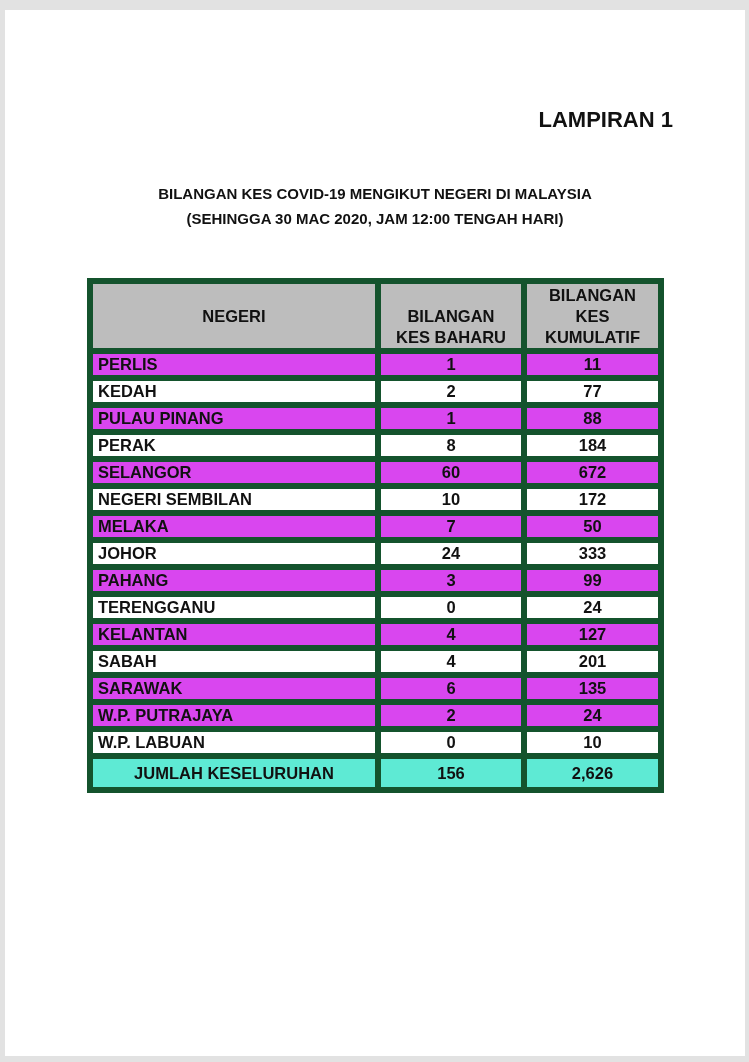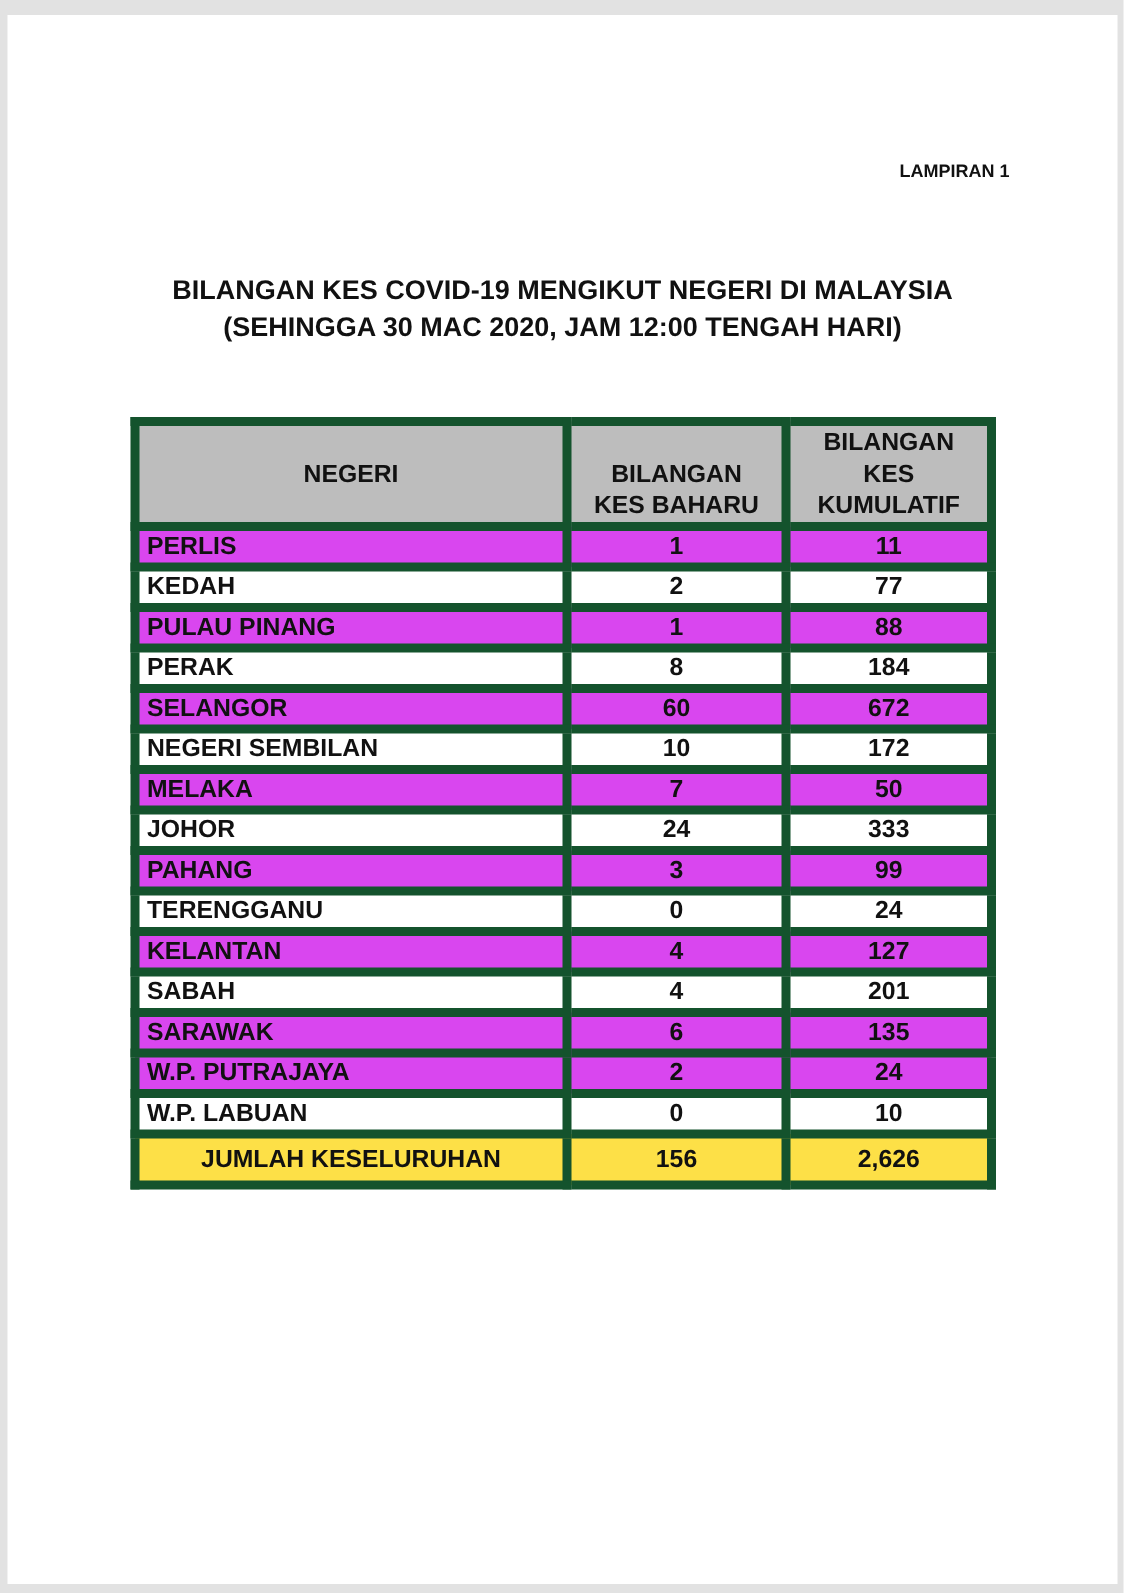--- a/index.html
+++ b/index.html
@@ -4,39 +4,39 @@
 <style>
   html, body { margin:0; padding:0; }
   body {
     width:749px; height:1062px; background:#e2e2e2; position:relative; overflow:hidden;
     font-family:"Liberation Sans", sans-serif;
   }
   .page {
     position:absolute; left:5px; top:10px; width:740px; height:1046px; background:#ffffff;
   }
   .lampiran {
-    position:absolute; right:72px; top:97px; font-weight:bold; font-size:12px; color:#111;
+    position:absolute; right:72px; top:97px; font-weight:bold; font-size:22px; color:#111;
   }
   .title {
     position:absolute; left:0; width:740px; top:171px; text-align:center;
-    font-weight:bold; font-size:18px; color:#111; line-height:25px;
+    font-weight:bold; font-size:15px; color:#111; line-height:25px;
   }
   table {
     position:absolute; left:82px; top:268px; border-collapse:collapse;
     font-weight:bold; font-size:16.5px; color:#111;
   }
   td, th { border:6px solid #14532d; padding:0; line-height:21px; }
   th { background:#bdbdbd; font-weight:bold; text-align:center; line-height:21px; }
   th.c1 { width:282px; height:64px; }
   th.c2 { width:140px; vertical-align:bottom; }
   th.c3 { width:131px; }
   td.n { padding-left:5px; text-align:left; }
   td.v { text-align:center; }
   tr.alt td { background:#d946ef; }
-  tr.total td { background:#fde047; height:28px; }
+  tr.total td { background:#5eead4; height:28px; }
   tr.total td.n { text-align:center; padding-left:0; }
 </style>
 </head>
 <body>
 
 <div class="page">
   <div class="lampiran">LAMPIRAN 1</div>
   <div class="title">
     <div>BILANGAN KES COVID-19 MENGIKUT NEGERI DI MALAYSIA</div>
     <div>(SEHINGGA 30 MAC 2020, JAM 12:00 TENGAH HARI)</div>

